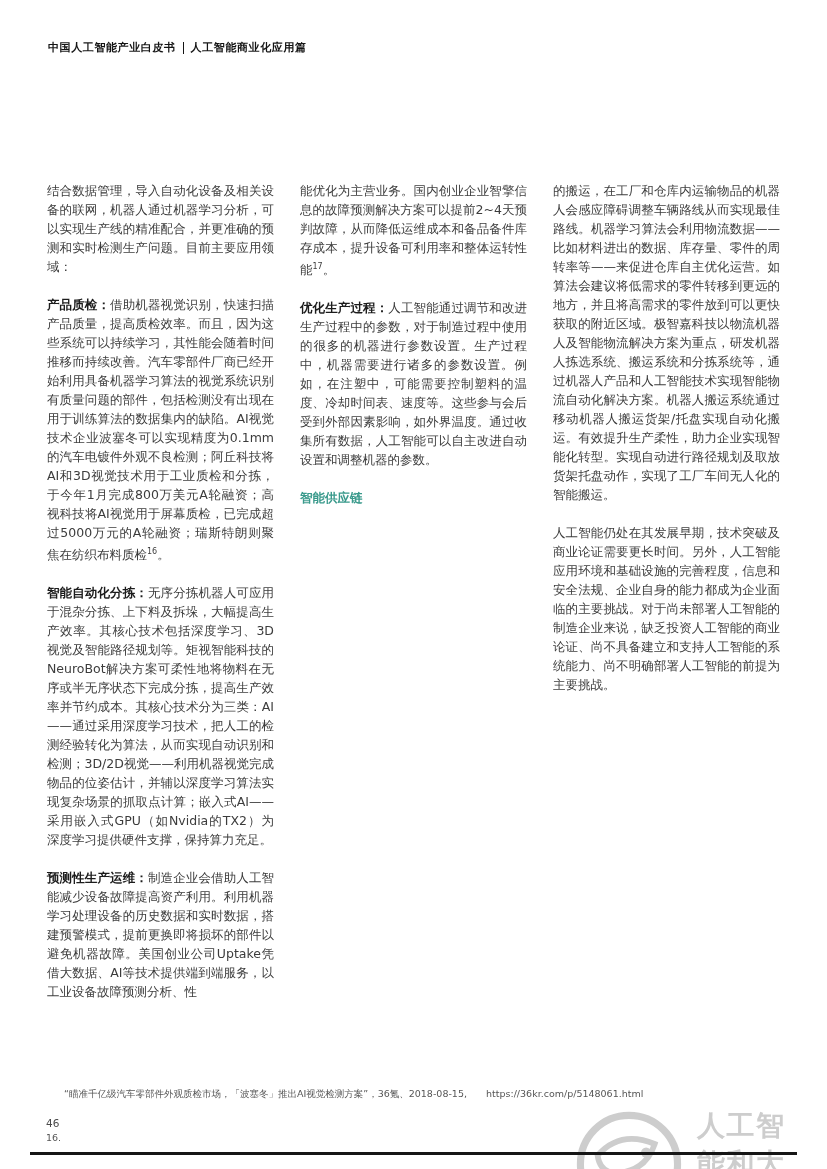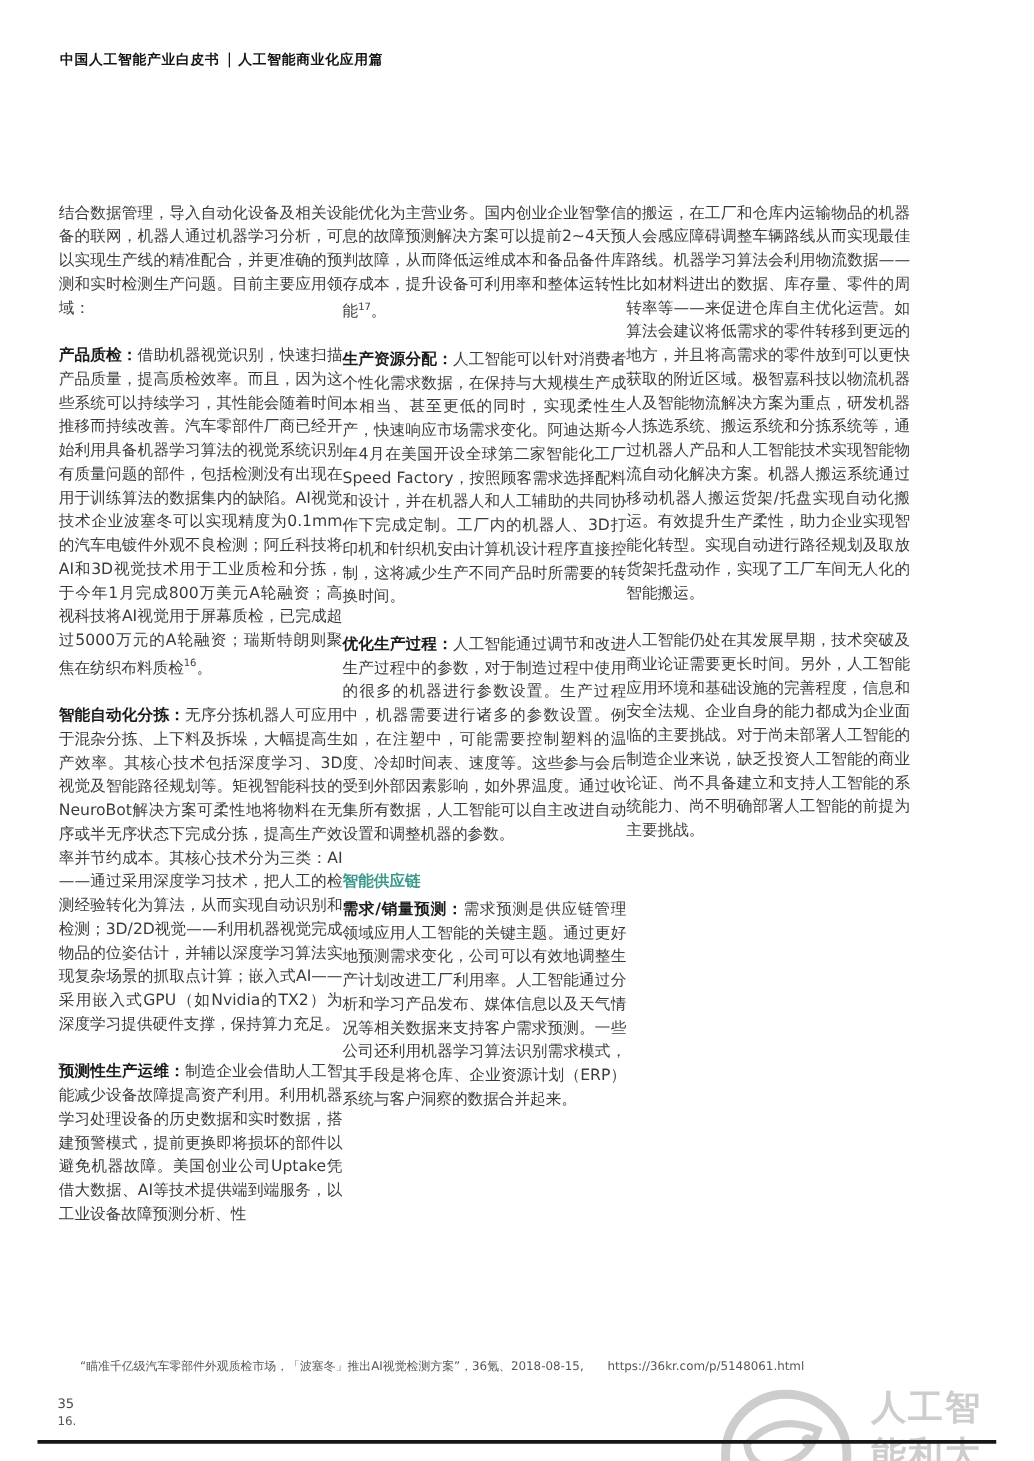--- a/index.html
+++ b/index.html
@@ -6,22 +6,22 @@
   .page {
     position:relative; width:827px; height:1169px; background:#ffffff;
     font-family:"DejaVu Sans", sans-serif; overflow:hidden;
   }
   .doc-header {
     position:absolute; left:48px; top:40px; display:flex; align-items:center;
     font-size:11px; font-weight:700; color:#141414; letter-spacing:0.6px;
   }
   .doc-header .divider { width:1px; height:12px; background:#141414; margin:0 7px; }
   .columns {
-    position:absolute; left:47px; top:160px; width:733px;
-    display:flex; 
+    position:absolute; left:47px; top:181px; width:733px;
+    display:flex; gap:26px;
   }
   .col { width:227px; }
   .para {
     margin:0 0 19px 0; font-size:12.5px; line-height:19px;
     color:#3c3c3c; text-align:justify;
     text-justify:inter-ideograph; word-break:break-all;
   }
   .lead { font-weight:700; color:#1c1c1c; }
   .fn-ref { font-size:8px; color:#3c3c3c; }
   .section-title {
@@ -65,44 +65,42 @@
 
     <div class="col">
       <p class="para"><span>结合数据管理，导入自动化设备及相关设备的联网，机器人通过机器学习分析，可以实现生产线的精准配合，并更准确的预测和实时检测生产问题。目前主要应用领域：</span></p>
       <p class="para"><b class="lead">产品质检：</b><span>借助机器视觉识别，快速扫描产品质量，提高质检效率。而且，因为这些系统可以持续学习，其性能会随着时间推移而持续改善。汽车零部件厂商已经开始利用具备机器学习算法的视觉系统识别有质量问题的部件，包括检测没有出现在用于训练算法的数据集内的缺陷。AI视觉技术企业波塞冬可以实现精度为0.1mm的汽车电镀件外观不良检测；阿丘科技将AI和3D视觉技术用于工业质检和分拣，于今年1月完成800万美元A轮融资；高视科技将AI视觉用于屏幕质检，已完成超过5000万元的A轮融资；瑞斯特朗则聚焦在纺织布料质检</span><sup class="fn-ref">16</sup><span>。</span></p>
       <p class="para"><b class="lead">智能自动化分拣：</b><span>无序分拣机器人可应用于混杂分拣、上下料及拆垛，大幅提高生产效率。其核心技术包括深度学习、3D视觉及智能路径规划等。矩视智能科技的NeuroBot解决方案可柔性地将物料在无序或半无序状态下完成分拣，提高生产效率并节约成本。其核心技术分为三类：AI——通过采用深度学习技术，把人工的检测经验转化为算法，从而实现自动识别和检测；3D/2D视觉——利用机器视觉完成物品的位姿估计，并辅以深度学习算法实现复杂场景的抓取点计算；嵌入式AI——采用嵌入式GPU（如Nvidia的TX2）为深度学习提供硬件支撑，保持算力充足。</span></p>
       <p class="para"><b class="lead">预测性生产运维：</b><span>制造企业会借助人工智能减少设备故障提高资产利用。利用机器学习处理设备的历史数据和实时数据，搭建预警模式，提前更换即将损坏的部件以避免机器故障。美国创业公司Uptake凭借大数据、AI等技术提供端到端服务，以工业设备故障预测分析、性</span></p>
     </div>
 
     <div class="col">
       <p class="para"><span>能优化为主营业务。国内创业企业智擎信息的故障预测解决方案可以提前2~4天预判故障，从而降低运维成本和备品备件库存成本，提升设备可利用率和整体运转性能</span><sup class="fn-ref">17</sup><span>。</span></p>
-      <p class="para"><b class="lead">生产资源分配：</b><span>人工智能可以针对消费者个性化需求数据，在保持与大规模生产成本相当、甚至更低的同时，实现柔性生产，快速响应市场需求变化。阿迪达斯今年4月在美国开设全球第二家智能化工厂Speed Factory，按照顾客需求选择配料和设计，并在机器人和人工辅助的共同协作下完成定制。工厂内的机器人、3D打印机和针织机安由计算机设计程序直接控制，这将减少生产不同产品时所需要的转换时间。</span></p>
       <p class="para"><b class="lead">优化生产过程：</b><span>人工智能通过调节和改进生产过程中的参数，对于制造过程中使用的很多的机器进行参数设置。生产过程中，机器需要进行诸多的参数设置。例如，在注塑中，可能需要控制塑料的温度、冷却时间表、速度等。这些参与会后受到外部因素影响，如外界温度。通过收集所有数据，人工智能可以自主改进自动设置和调整机器的参数。</span></p>
       <h3 class="section-title">智能供应链</h3>
-      <p class="para"><b class="lead">需求/销量预测：</b><span>需求预测是供应链管理领域应用人工智能的关键主题。通过更好地预测需求变化，公司可以有效地调整生产计划改进工厂利用率。人工智能通过分析和学习产品发布、媒体信息以及天气情况等相关数据来支持客户需求预测。一些公司还利用机器学习算法识别需求模式，其手段是将仓库、企业资源计划（ERP）系统与客户洞察的数据合并起来。</span></p>
     </div>
 
     <div class="col">
       <p class="para"><span>的搬运，在工厂和仓库内运输物品的机器人会感应障碍调整车辆路线从而实现最佳路线。机器学习算法会利用物流数据——比如材料进出的数据、库存量、零件的周转率等——来促进仓库自主优化运营。如算法会建议将低需求的零件转移到更远的地方，并且将高需求的零件放到可以更快获取的附近区域。极智嘉科技以物流机器人及智能物流解决方案为重点，研发机器人拣选系统、搬运系统和分拣系统等，通过机器人产品和人工智能技术实现智能物流自动化解决方案。机器人搬运系统通过移动机器人搬运货架/托盘实现自动化搬运。有效提升生产柔性，助力企业实现智能化转型。实现自动进行路径规划及取放货架托盘动作，实现了工厂车间无人化的智能搬运。</span></p>
       <p class="para"><span>人工智能仍处在其发展早期，技术突破及商业论证需要更长时间。另外，人工智能应用环境和基础设施的完善程度，信息和安全法规、企业自身的能力都成为企业面临的主要挑战。对于尚未部署人工智能的制造企业来说，缺乏投资人工智能的商业论证、尚不具备建立和支持人工智能的系统能力、尚不明确部署人工智能的前提为主要挑战。</span></p>
     </div>
 
   </div>
 
   <div class="footnotes">
     <div class="footnote">
       <span class="fn-num">16.</span>
       <span><span>“瞄准千亿级汽车零部件外观质检市场，「波塞冬」推出AI视觉检测方案”，36氪、2018-08-15, </span><a href="#" class="fn-url">https://36kr.com/p/5148061.html</a></span>
     </div>
     <div class="footnote">
       <span class="fn-num">17.</span>
     </div>
   </div>
 
-  <div class="page-number">35</div>
+  <div class="page-number">46</div>
 
   <div class="watermark">
     <svg viewBox="0 0 42 42" aria-hidden="true">
       <circle cx="21" cy="21" r="17" fill="none" stroke="#cdcdcd" stroke-width="2.5"></circle>
       <path d="M10 18 q8 -9 20 -4 q-3 9 -12 10 q-7 1 -8 -6 z" fill="none" stroke="#cdcdcd" stroke-width="2"></path>
       <circle cx="27" cy="17" r="1.8" fill="#cdcdcd"></circle>
     </svg>
     <span class="watermark-text">人工智能和大数据</span>
   </div>
 

